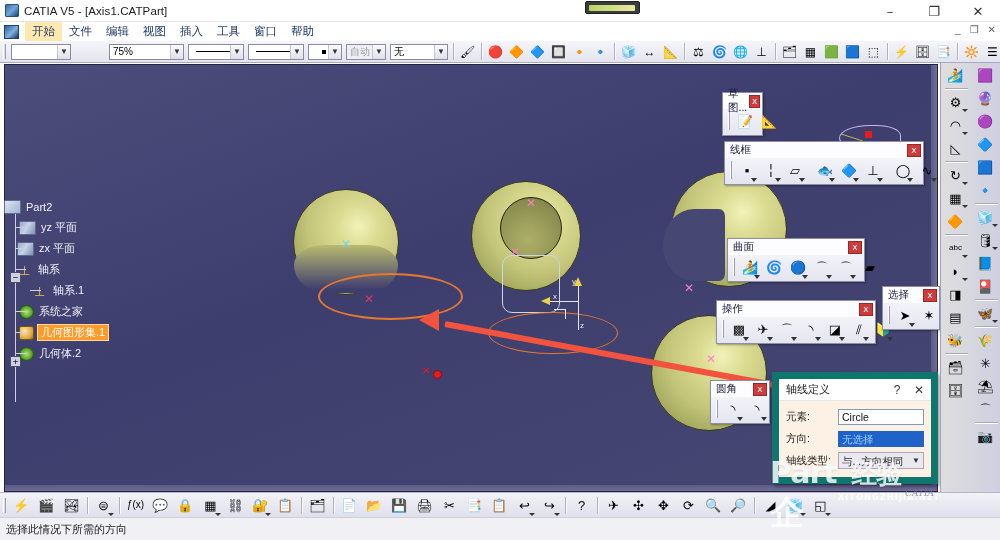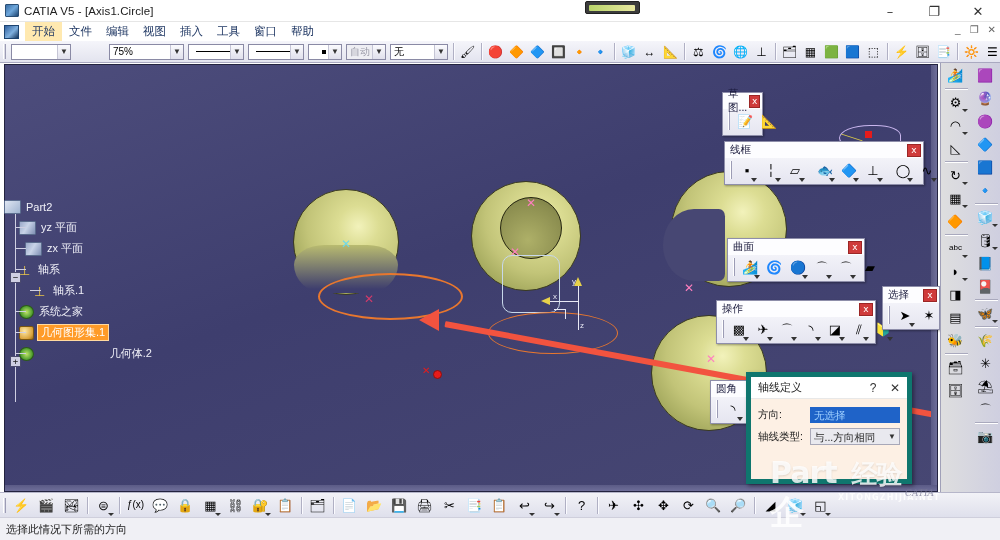--- a/index.html
+++ b/index.html
@@ -127,22 +127,22 @@
   .fbar-row{ display:flex; align-items:center; padding:2px 2px 4px 2px;}
   .fgrip{width:3px;height:18px;margin:0 3px;
     background:linear-gradient(90deg,#ffffff,#b6b6cc);border-left:1px solid #fff;border-right:1px solid #9c9cb5;}
   .fsep{width:1px;height:20px;background:#b0b0c4;margin:0 3px;box-shadow:1px 0 0 #fff;}
   .fico{ width:22px;height:20px;margin:0 1px;position:relative;flex:none;
     display:flex;align-items:center;justify-content:center;font-size:13px;line-height:1;}
   .fico.ar::after{content:"";position:absolute;right:1px;bottom:-2px;
     border-left:3.5px solid transparent;border-right:3.5px solid transparent;border-top:4px solid #333;}
 
   
-  .dialog{ position:absolute; left:746px; top:372px; width:166px; height:112px;
-    background:#fdf0e4; border:5px solid #0f766e; box-shadow:2px 2px 4px rgba(0,0,0,.4);}
+  .dialog{ position:absolute; left:772px; top:372px; width:166px; height:112px;
+    background:#fdf0e4; border:7px solid #0f766e; box-shadow:2px 2px 4px rgba(0,0,0,.4);}
   .dlg-title{height:22px; background:#ffffff; display:flex; align-items:center;
     border-bottom:1px solid #e8e8e8;}
   .dlg-title .t{ flex:1; padding-left:7px; font-size:11px; color:#1d1d1d;}
   .dlg-q{width:20px;text-align:center;font-size:12px;color:#333;}
   .dlg-x{width:24px;text-align:center;font-size:12px;color:#333;font-family:"DejaVu Sans",sans-serif;}
   .dlg-body{padding:6px 7px 0 7px;}
   .drow{display:flex;align-items:center;height:19px;margin-bottom:3px;}
   .dlabel{width:52px;font-size:10.5px;color:#1d1d1d;}
   .dfield{flex:1;height:16px;border:1px solid #7f9db9;background:#fff;
     font-size:10.5px;color:#111;padding:0 3px;line-height:15px;overflow:hidden;white-space:nowrap;}
@@ -189,21 +189,21 @@
   .wm-catia{position:absolute;left:905px;top:488px;color:rgba(120,120,150,.75);
     font-size:9px;font-style:italic;font-family:"DejaVu Serif",serif;}
 </style>
 </head>
 <body>
 
 <div id="app">
 
   <div class="titlebar">
     <div class="tb-icon"></div>
-    <div class="tb-title">CATIA V5 - [Axis1.Circle]</div>
+    <div class="tb-title">CATIA V5 - [Axis1.CATPart]</div>
     <div class="tb-logobox"></div>
     <div class="tb-controls">
       <div class="tb-btn">–</div>
       <div class="tb-btn">❐</div>
       <div class="tb-btn close">✕</div>
     </div>
   </div>
 
   <div class="menubar">
     <div class="mb-icon"></div>
@@ -361,21 +361,21 @@
     <div id="tree-nodes">
         <div class="tnode" style="padding-left: 0px;">
           <div class="tico ico-part"></div>
           <div class="tlabel">Part2</div>
         </div>
         <div class="tnode" style="padding-left: 15px;">
           <div class="tline-h" style="left: 11px; top: 10px; width: 11px;"></div>
           <div class="tico ico-plane"></div>
           <div class="tlabel">yz 平面</div>
         </div>
-        <div class="tnode" style="padding-left: 21px;">
+        <div class="tnode" style="padding-left: 13px;">
           <div class="tline-h" style="left: 11px; top: 10px; width: 11px;"></div>
           <div class="tico ico-plane"></div>
           <div class="tlabel">zx 平面</div>
         </div>
         <div class="tnode" style="padding-left: 15px;">
           <div class="tline-h" style="left: 11px; top: 10px; width: 11px;"></div>
           <div class="tico ico-axis" style="color: rgb(232, 196, 74); font-size: 13px;">⊥</div>
           <div class="tlabel">轴系</div>
         </div>
         <div class="tnode" style="padding-left: 30px;">
@@ -386,21 +386,21 @@
         <div class="tnode" style="padding-left: 15px;">
           <div class="tline-h" style="left: 11px; top: 10px; width: 11px;"></div>
           <div class="tico ico-gear"></div>
           <div class="tlabel">系统之家</div>
         </div>
         <div class="tnode" style="padding-left: 15px;">
           <div class="tline-h" style="left: 11px; top: 10px; width: 11px;"></div>
           <div class="tico ico-geo"></div>
           <div class="tlabel sel">几何图形集.1</div>
         </div>
-        <div class="tnode" style="padding-left: 15px; justify-content: space-between;">
+        <div class="tnode" style="padding-left: 15px;">
           <div class="tline-h" style="left: 11px; top: 10px; width: 11px;"></div>
           <div class="tico ico-gear"></div>
           <div class="tlabel">几何体.2</div>
         </div>
       </div>
   </div>
 
   <div id="float-bars">
       <div class="fbar" style="left: 722px; top: 92px; width: 41px;">
         <div class="fbar-title">
@@ -489,20 +489,24 @@
 
   <div class="dialog">
     <div class="dlg-title">
       <div class="t">轴线定义</div>
       <div class="dlg-q">?</div>
       <div class="dlg-x">✕</div>
     </div>
     <div class="dlg-body">
       <div id="dlg-fields">
           <div class="drow">
+            <div class="dlabel">元素:</div>
+            <div class="dfield">Circle</div>
+          </div>
+          <div class="drow">
             <div class="dlabel">方向:</div>
             <div class="dfield sel">无选择</div>
           </div>
           <div class="drow">
             <div class="dlabel">轴线类型:</div>
             <div class="dselect">
               <span>与...方向相同</span>
               <span class="arw">▼</span>
             </div>
           </div>

